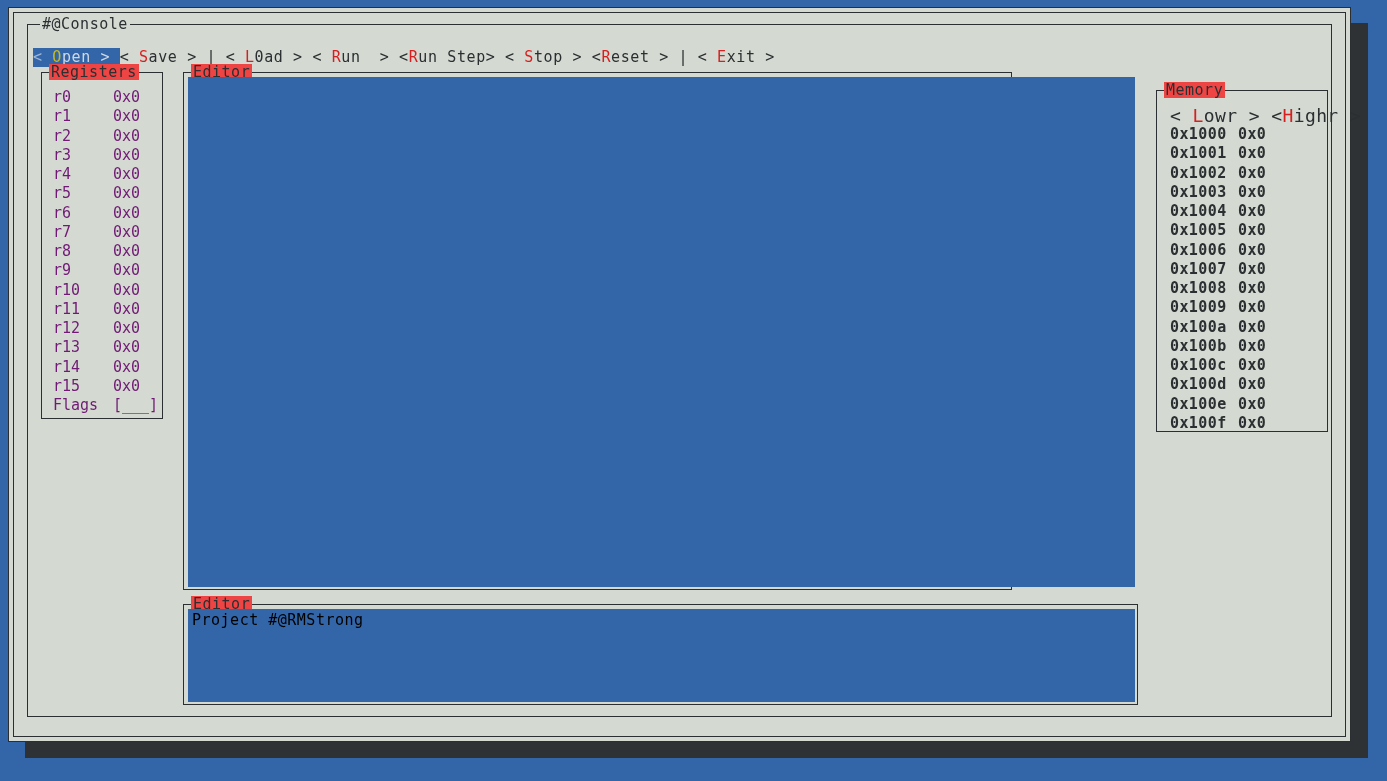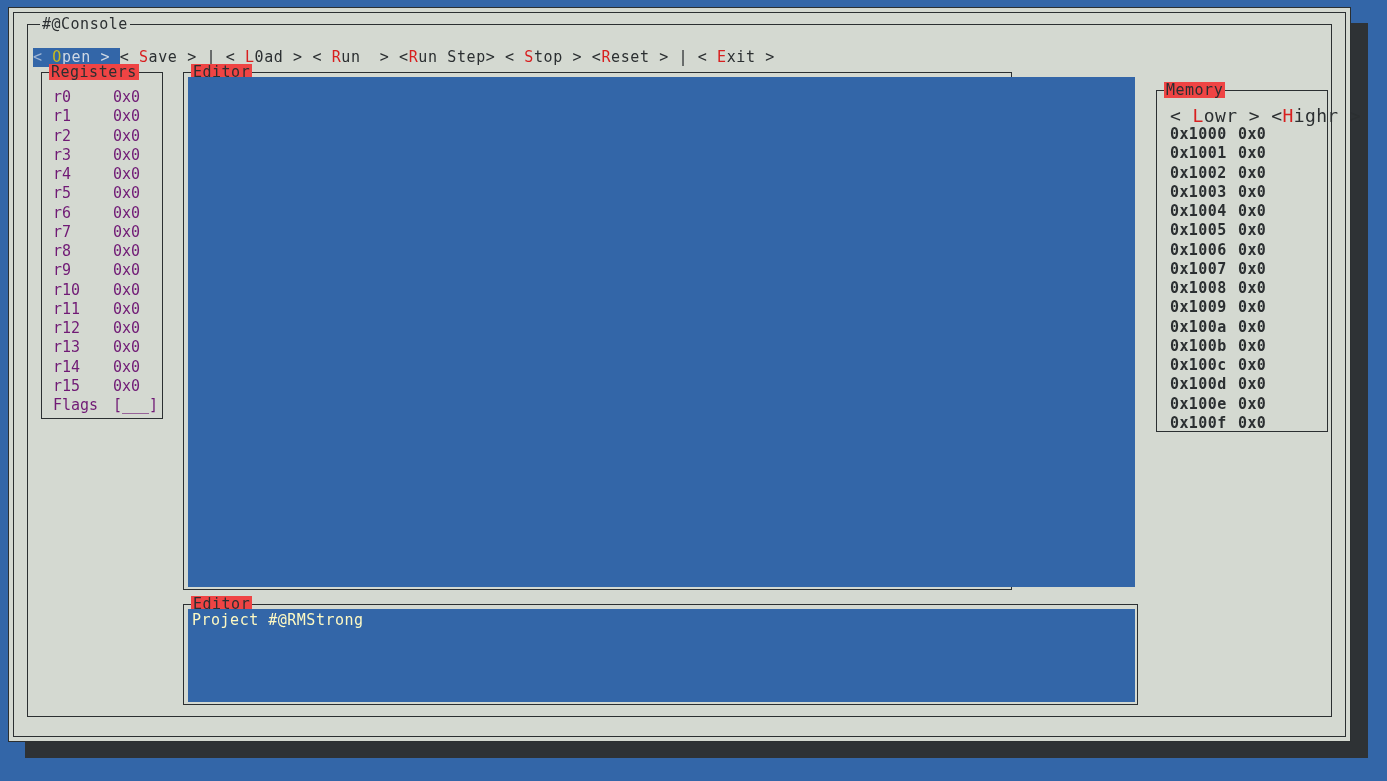--- a/index.html
+++ b/index.html
@@ -163,21 +163,21 @@
     width: 955px;
     height: 101px;
   }
   .console-surface {
     position: absolute;
     left: 4px;
     top: 4px;
     width: 947px;
     height: 93px;
     background: #3366a8;
-    color: #fef9c3;
+    color: #000000;
     font-size: 15px;
     line-height: 19px;
     padding: 2px 0 0 4px;
     box-sizing: border-box;
     white-space: pre;
     letter-spacing: 0.5px;
   }
   .console-line { white-space: pre; }
 
   

